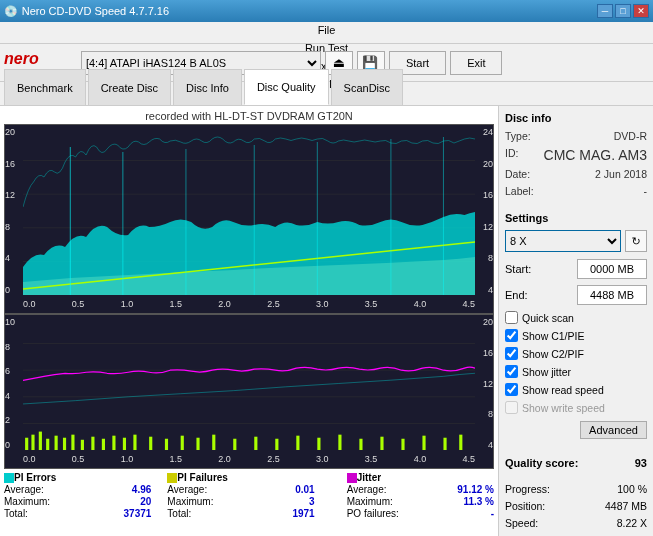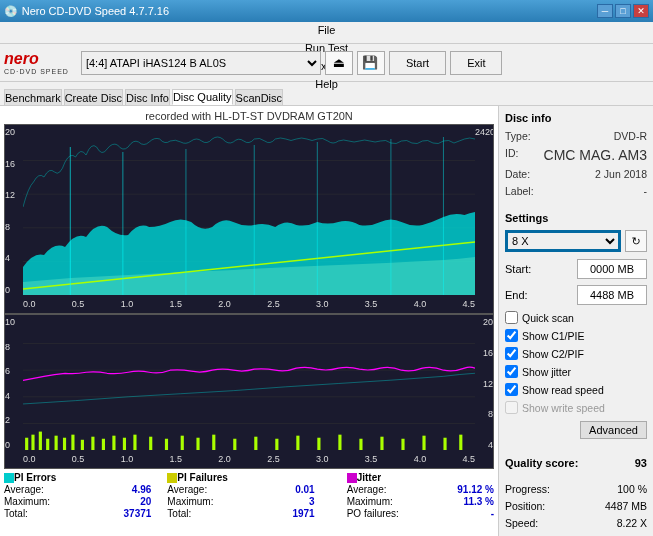--- a/index.html
+++ b/index.html
@@ -21,21 +21,21 @@
     .logo-area { display: flex; align-items: center; margin-right: 8px; }
     .logo-text { font-size: 18px; font-weight: bold; color: #cc0000; font-style: italic; }
     .logo-sub { font-size: 8px; color: #333; }
     .drive-select { height: 24px; width: 240px; font-size: 11px; border: 1px solid #aaa; }
     .toolbar-icon-btn { width: 28px; height: 24px; border: 1px solid #aaa; background: #f8f8f8; display: flex; align-items: center; justify-content: center; cursor: pointer; font-size: 13px; }
     .start-btn { height: 24px; padding: 0 16px; background: #f0f0f0; border: 1px solid #aaa; cursor: pointer; font-size: 11px; }
     .exit-btn { height: 24px; padding: 0 16px; background: #f0f0f0; border: 1px solid #aaa; cursor: pointer; font-size: 11px; }
 
     
     .tab-bar { background: #f0f0f0; display: flex; align-items: flex-end; padding: 2px 4px 0; border-bottom: 1px solid #ccc; height: 24px; }
-    .tab { padding: 2px 0; font-size: 11px; border: 1px solid #ccc; border-bottom: none; background: #e0e0e0; cursor: pointer; margin-right: 2px; height: 16px; display: flex; align-items: center; margin-top: 36px; }
+    .tab { padding: 2px 12px; font-size: 11px; border: 1px solid #ccc; border-bottom: none; background: #e0e0e0; cursor: pointer; margin-right: 2px; height: 36px; display: flex; align-items: center; margin-top: 36px; }
     .tab.active { background: white; border-bottom: 1px solid white; z-index: 1; }
 
     
     .main-content { display: flex; height: calc(536px - 22px - 22px - 38px - 24px); background: white; }
 
     
     .chart-area { flex: 1; padding: 4px; display: flex; flex-direction: column; }
     .chart-title { text-align: center; font-size: 11px; color: #333; margin-bottom: 2px; }
 
     
@@ -54,21 +54,21 @@
     .stat-line { display: flex; justify-content: space-between; font-size: 10px; }
 
     
     .right-panel { width: 155px; background: #f0f0f0; border-left: 1px solid #ccc; padding: 6px; display: flex; flex-direction: column; gap: 4px; font-size: 11px; }
     .panel-section-title { font-weight: bold; font-size: 11px; margin-bottom: 2px; }
     .info-row { display: flex; justify-content: space-between; font-size: 10.5px; margin-bottom: 1px; }
     .info-label { color: #333; }
     .info-value { color: #333; font-weight: normal; }
     .divider { height: 1px; background: #ccc; margin: 3px 0; }
     .setting-row { display: flex; align-items: center; gap: 4px; margin-bottom: 3px; }
-    .speed-select { height: 22px; flex: 1; font-size: 11px; border: 3px solid #0369a1; }
+    .speed-select { height: 22px; flex: 1; font-size: 11px; border: 1px solid #0369a1; }
     .refresh-btn { width: 22px; height: 22px; border: 1px solid #aaa; background: #f8f8f8; display: flex; align-items: center; justify-content: center; cursor: pointer; font-size: 11px; }
     .mb-input { height: 20px; width: 70px; font-size: 11px; border: 1px solid #aaa; padding: 0 12px; text-align: right; }
     .mb-row { display: flex; align-items: center; justify-content: space-between; margin-bottom: 2px; }
     .mb-label { font-size: 11px; }
     .checkbox-row { display: flex; align-items: center; gap: 4px; margin-bottom: 1px; font-size: 10.5px; }
     .checkbox-row input { margin: 0; }
     .advanced-btn { background: #e0e0e0; border: 1px solid #aaa; padding: 2px 8px; cursor: pointer; font-size: 11px; align-self: flex-end; margin-top: 2px; }
     .quality-score-row { display: flex; justify-content: space-between; align-items: center; font-size: 11px; margin-top: 4px; font-weight: bold; }
     .score-value { font-weight: bold; }
     .progress-row { display: flex; justify-content: space-between; font-size: 10.5px; margin-bottom: 1px; }
@@ -131,21 +131,21 @@
 
       <div style="position:absolute;left:0;top:2px;bottom:18px;width:18px;display:flex;flex-direction:column;justify-content:space-between;">
         <span class="y-label">20</span>
         <span class="y-label">16</span>
         <span class="y-label">12</span>
         <span class="y-label">8</span>
         <span class="y-label">4</span>
         <span class="y-label">0</span>
       </div>
 
-      <div style="position:absolute;right:0;top:2px;bottom:18px;width:18px;display:flex;flex-direction:row;justify-content:space-between;text-align:right;">
+      <div style="position:absolute;right:0;top:2px;bottom:18px;width:18px;display:flex;flex-direction:column;justify-content:space-between;text-align:right;">
         <span class="y-label">24</span>
         <span class="y-label">20</span>
         <span class="y-label">16</span>
         <span class="y-label">12</span>
         <span class="y-label">8</span>
         <span class="y-label">4</span>
       </div>
 
       <div style="position:absolute;left:18px;right:18px;top:2px;bottom:18px;">
         <svg width="100%" height="100%" viewBox="0 0 430 168" preserveAspectRatio="none">

